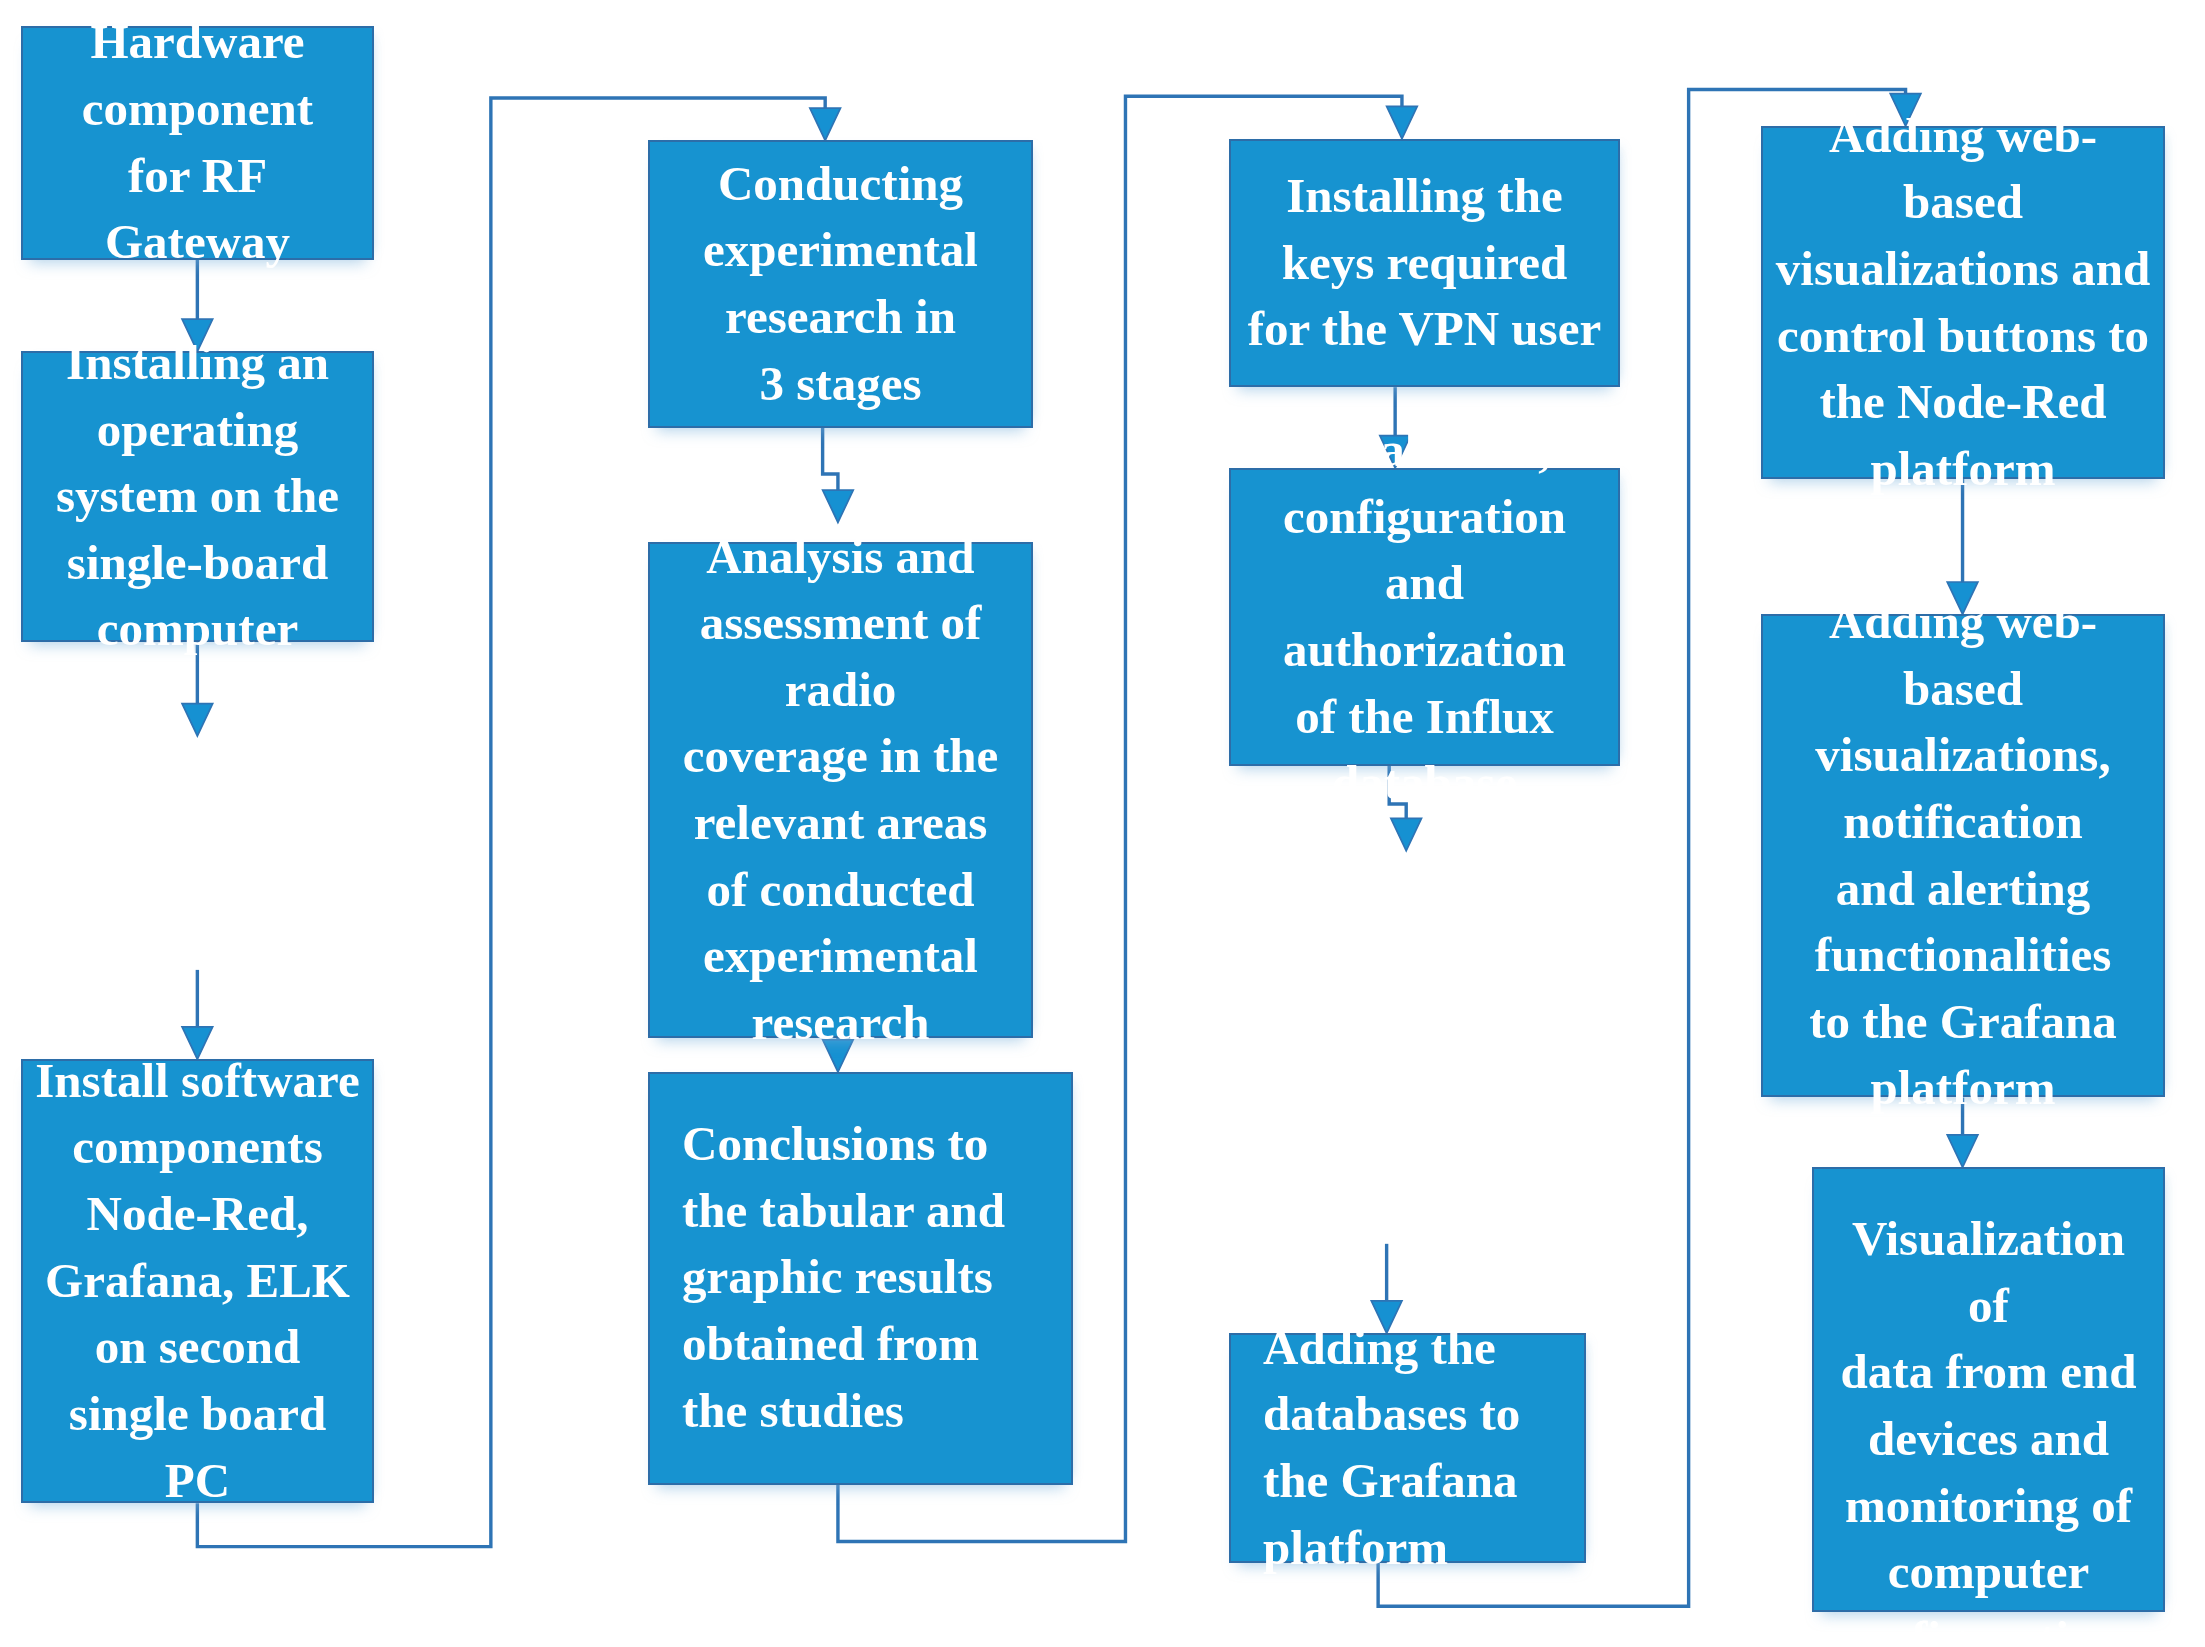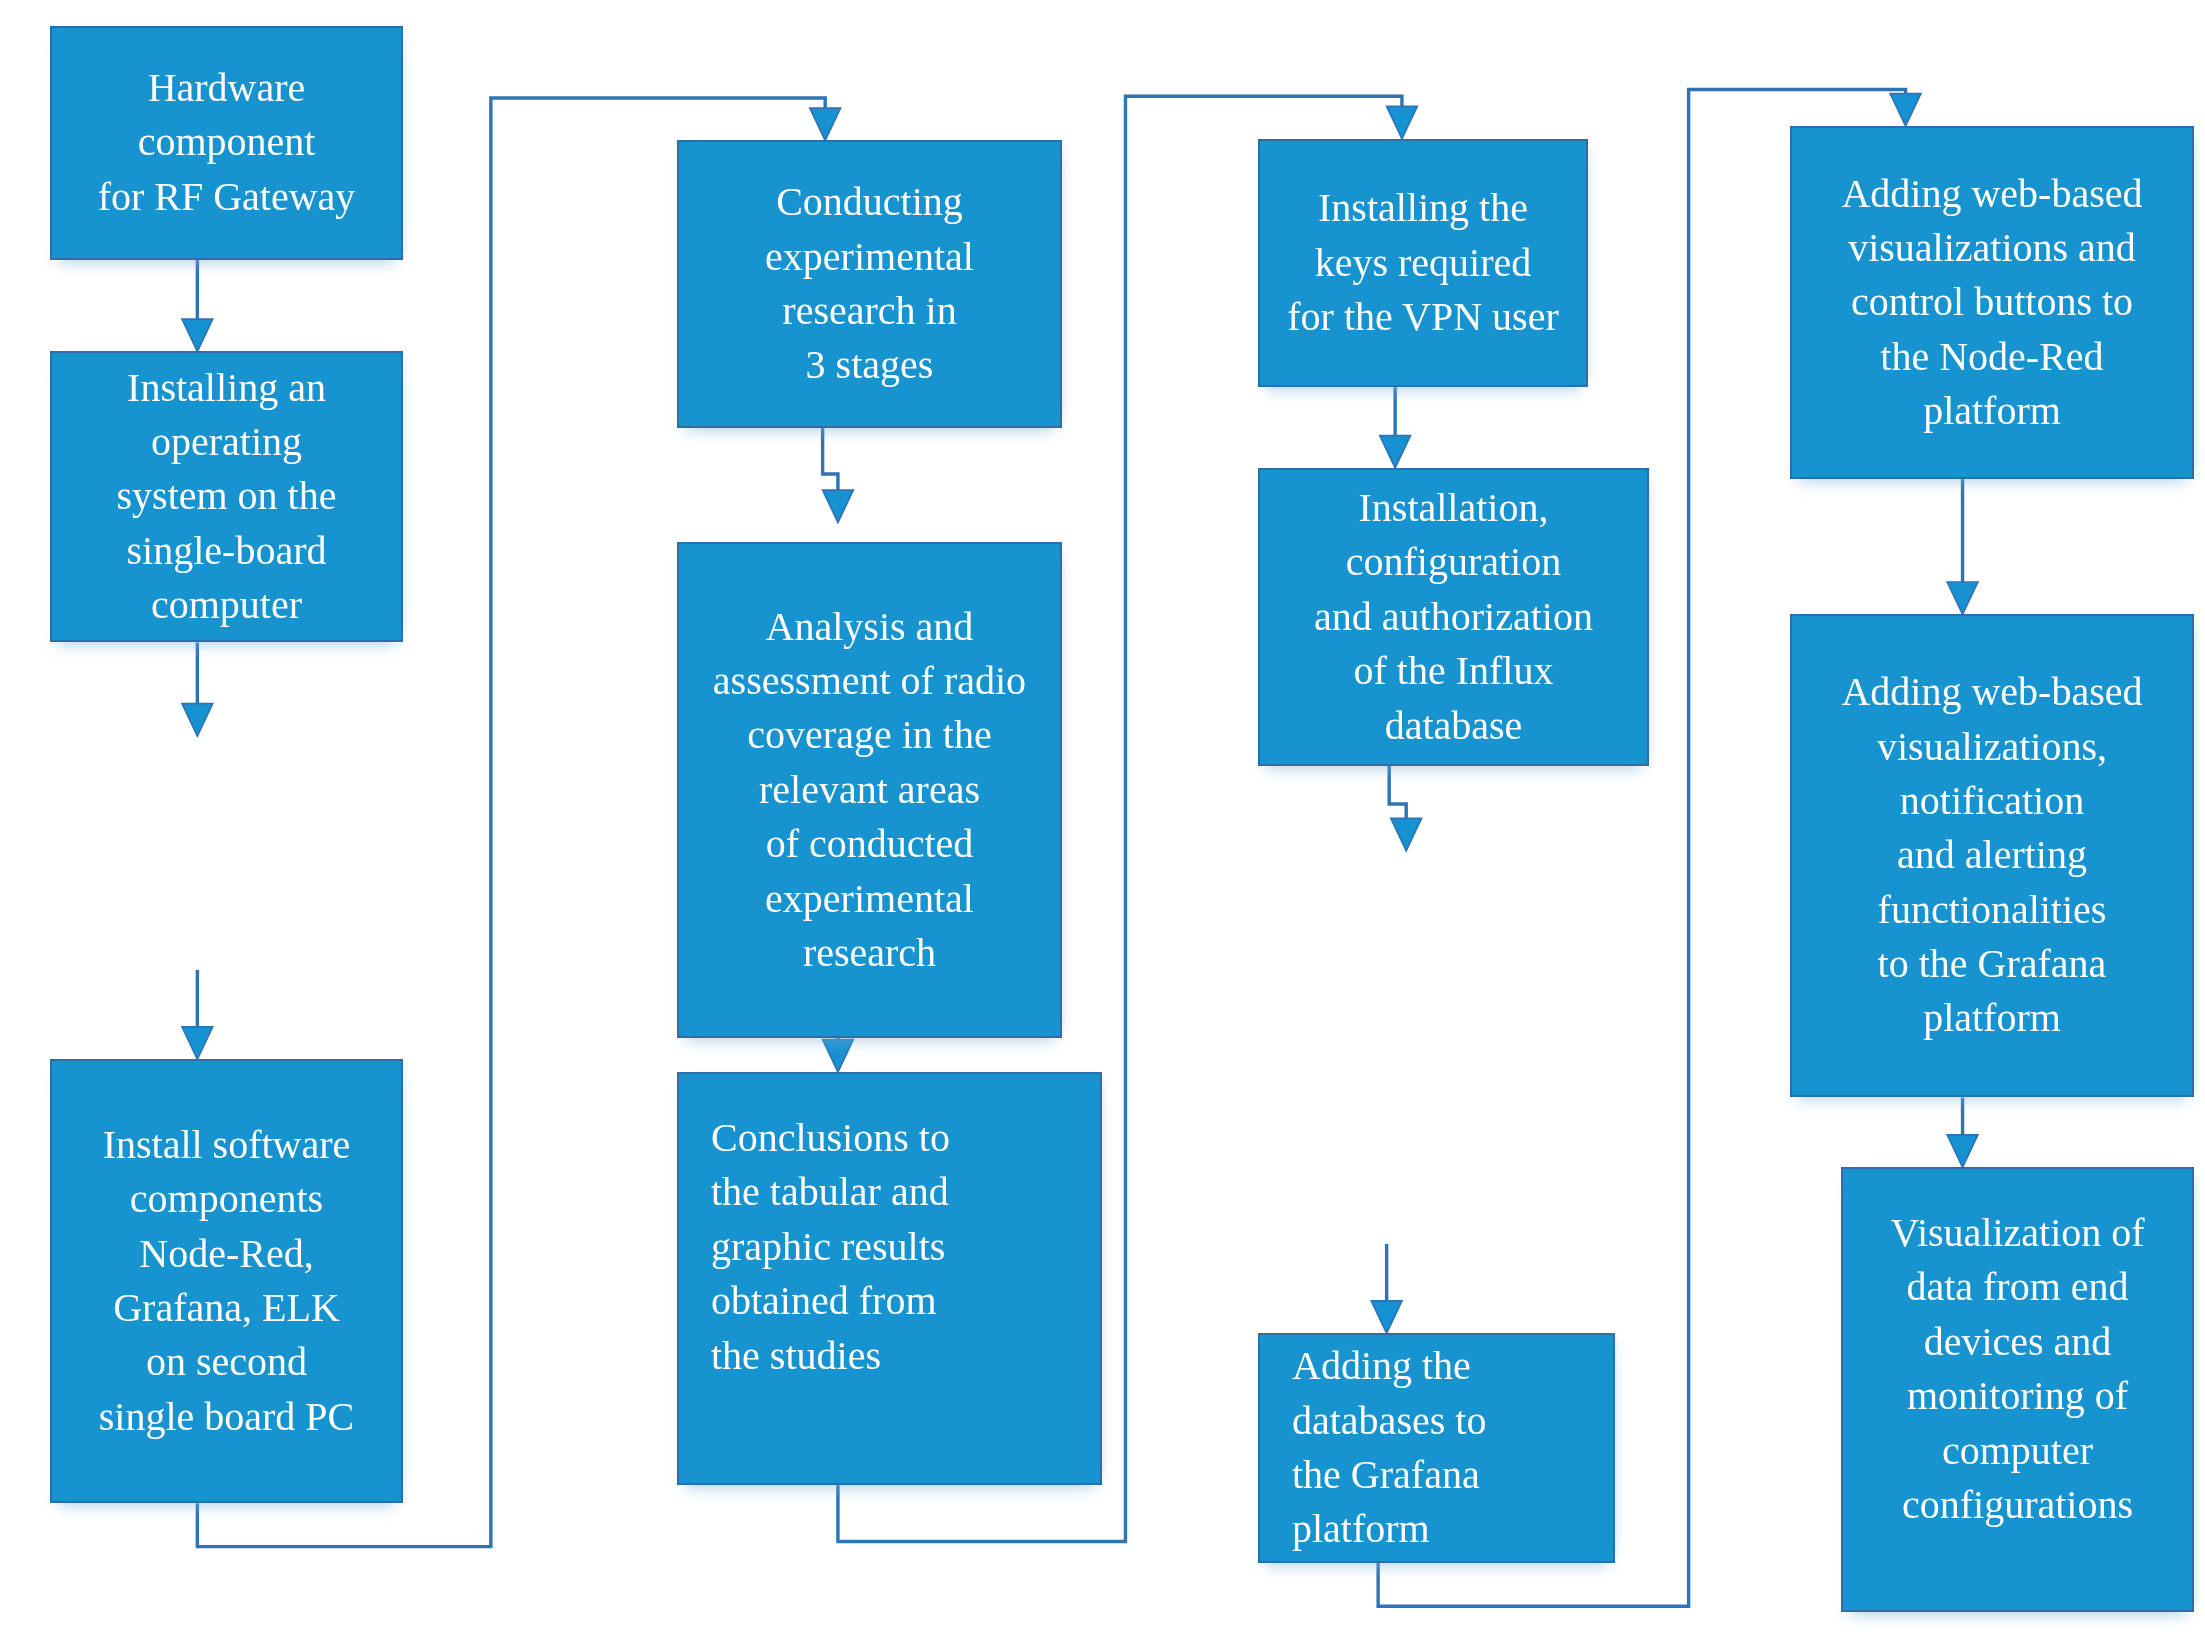--- a/index.html
+++ b/index.html
@@ -28,31 +28,30 @@
     fill:var(--arrow-fill,#1691d2);
     stroke:var(--connector,#2e74b5);
     stroke-width:2;
   }
   .box{
     position:absolute;
     box-sizing:border-box;
     background:var(--box-fill,#1793d0);
     border:2.6px solid var(--box-border,#2d6da8);
     color:var(--text,#ffffff);
-    font-weight:normal;
-    font-size:40px;
+    font-weight:bold;
+    font-size:49px;
     line-height:1.36;
     text-align:center;
     white-space:pre-line;
     display:flex;
     align-items:center;
     justify-content:center;
     padding:6.8px 12px;
     box-shadow:0 12px 13.6px -7.7px rgba(125,180,220,.55), 7.7px 0 10.2px -7.7px rgba(125,180,220,.35);
-    margin-left:29px;
   }
   .v-top{
     align-items:flex-start;
     padding-top:37px;
   }
   .align-left{
     text-align:left;
     justify-content:flex-start;
     padding-left:32px;
   }
@@ -149,21 +148,21 @@
 relevant areas
 of conducted
 experimental
 research</div>
   <div class="box v-top align-left" style="left:648px;top:1072px;width:425px;height:413px;">Conclusions to
 the tabular and
 graphic results
 obtained from
 the studies</div>
 
-  <div class="box" style="left:1229px;top:139px;width:330px;height:248px;">Installing the
+  <div class="box" style="left:1229px;top:139px;width:391px;height:248px;">Installing the
 keys required
 for the VPN user</div>
   <div class="box" style="left:1229px;top:468px;width:391px;height:298px;">Installation,
 configuration
 and authorization
 of the Influx
 database</div>
   <div class="box align-left" style="left:1229px;top:1333px;width:357px;height:230px;">Adding the
 databases to
 the Grafana

